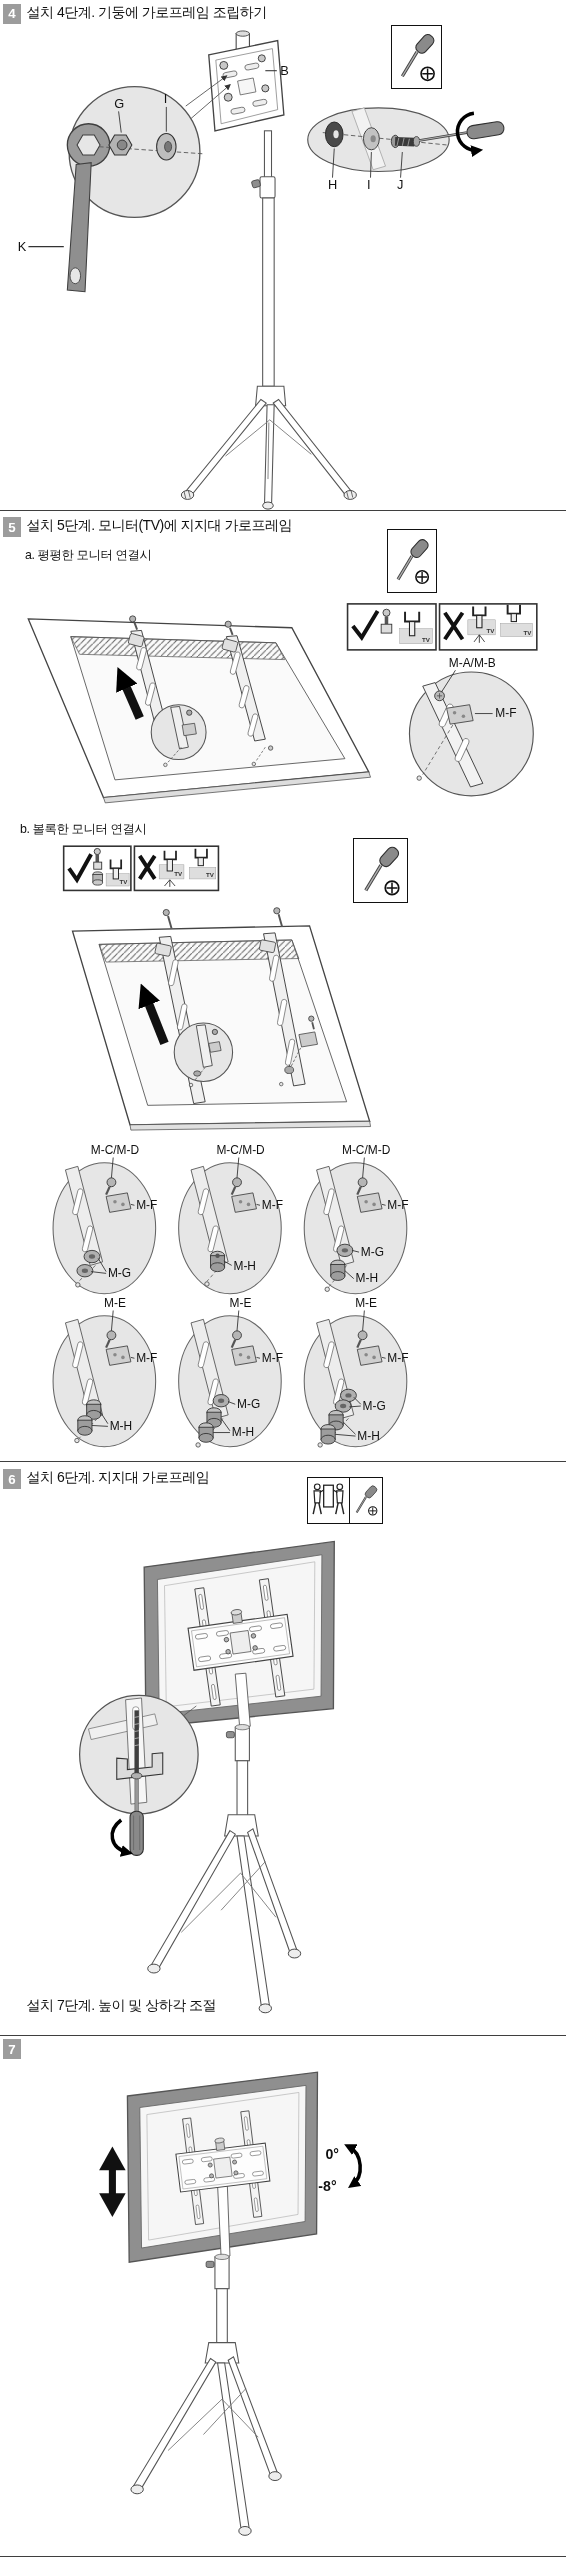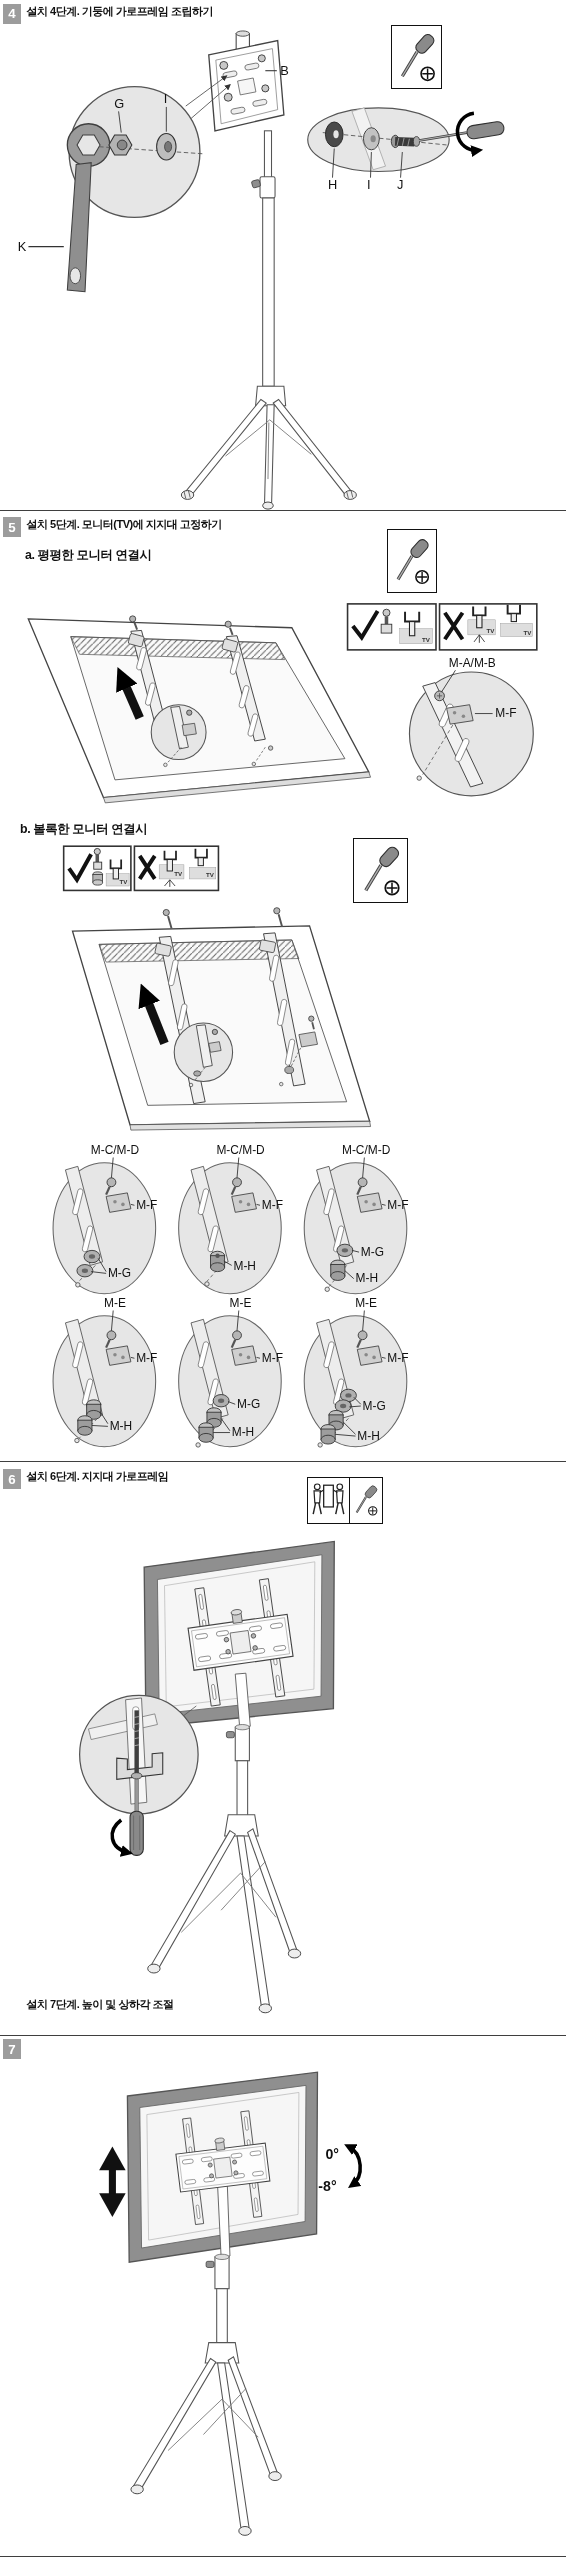--- a/index.html
+++ b/index.html
@@ -1,22 +1,22 @@
 <!DOCTYPE html>
 <html style="font-size:14px"><head>
 <meta charset="utf-8">
 <style>
   *{margin:0;padding:0;box-sizing:border-box}
   html,body{background:#fff}
   body{font-family:"Liberation Sans",sans-serif;color:#111}
   .page{position:relative;width:566px;height:2576px;background:#fff;overflow:hidden}
   .badge{position:absolute;width:18.6px;height:20.3px;background:#9c9c9c;color:#fff;
          font-weight:bold;font-size:13.3px;display:flex;align-items:center;justify-content:center}
-  .title{position:absolute;font-size:11px;font-weight:bold;letter-spacing:-0.5px;white-space:nowrap}
-  .subtitle{position:absolute;font-size:12.4px;font-weight:bold;letter-spacing:-0.4px;white-space:nowrap}
+  .title{position:absolute;font-size:14px;font-weight:normal;letter-spacing:-0.5px;white-space:nowrap}
+  .subtitle{position:absolute;font-size:12.4px;font-weight:normal;letter-spacing:-0.4px;white-space:nowrap}
   .divider{position:absolute;left:0;width:566px;border-top:1.3px solid #3f3f3f}
   .toolbox{position:absolute;border:1.8px solid #111;background:#fff;display:flex;
            align-items:center;justify-content:center}
   .combo{position:absolute;border:1.8px solid #111;background:#fff;display:flex}
   .combo .cell{display:flex;align-items:center;justify-content:center;height:100%}
   .combo .cell+.cell{border-left:1.8px solid #111}
   svg.ill{position:absolute;left:0}
   text{font-family:"Liberation Sans",sans-serif}
   .lbl{font-size:14.5px;fill:#111}
   .mlbl{font-size:13.5px;fill:#111}
@@ -213,21 +213,21 @@
     <line x1="474" y1="159" x2="528" y2="150" stroke="#b0b0b0" stroke-width="1.2"></line>
     <rect x="528" y="140" width="42" height="15" rx="7" transform="rotate(-9 548 147)" fill="#8a8a8a" stroke="#2f2f2f" stroke-width="1.2"></rect>
     <path d="M 536,128 A 17 17 0 1 0 541,170" fill="none" stroke="#000" stroke-width="4" marker-end="url(#midarr)"></path>
   </g>
 </svg>
 
 <div class="divider" style="top:510px"></div>
 <div class="badge" style="left:2.7px;top:517px">
       <span>5</span>
     </div>
-<div class="title" style="left:26.5px;top:517px">설치 5단계. 모니터(TV)에 지지대 고정하기</div>
+<div class="title" style="left:26.5px;top:517px">설치 5단계. 모니터(TV)에 지지대 가로프레임</div>
 <div class="subtitle" style="left:25px;top:547px">a. 평평한 모니터 연결시</div>
 <div class="toolbox" style="left:387px;top:529px;width:50px;height:64px">
   <svg width="42" height="55" viewBox="0 0 48 62">
         <use href="#sym-sd" width="48" height="62"></use>
       </svg>
 </div>
 <div class="subtitle" style="left:20px;top:821px">b. 볼록한 모니터 연결시</div>
 <div class="toolbox" style="left:353px;top:838px;width:55px;height:65px">
   <svg width="46" height="58" viewBox="0 0 52 66">
         <use href="#sym-sd" width="52" height="66"></use>

